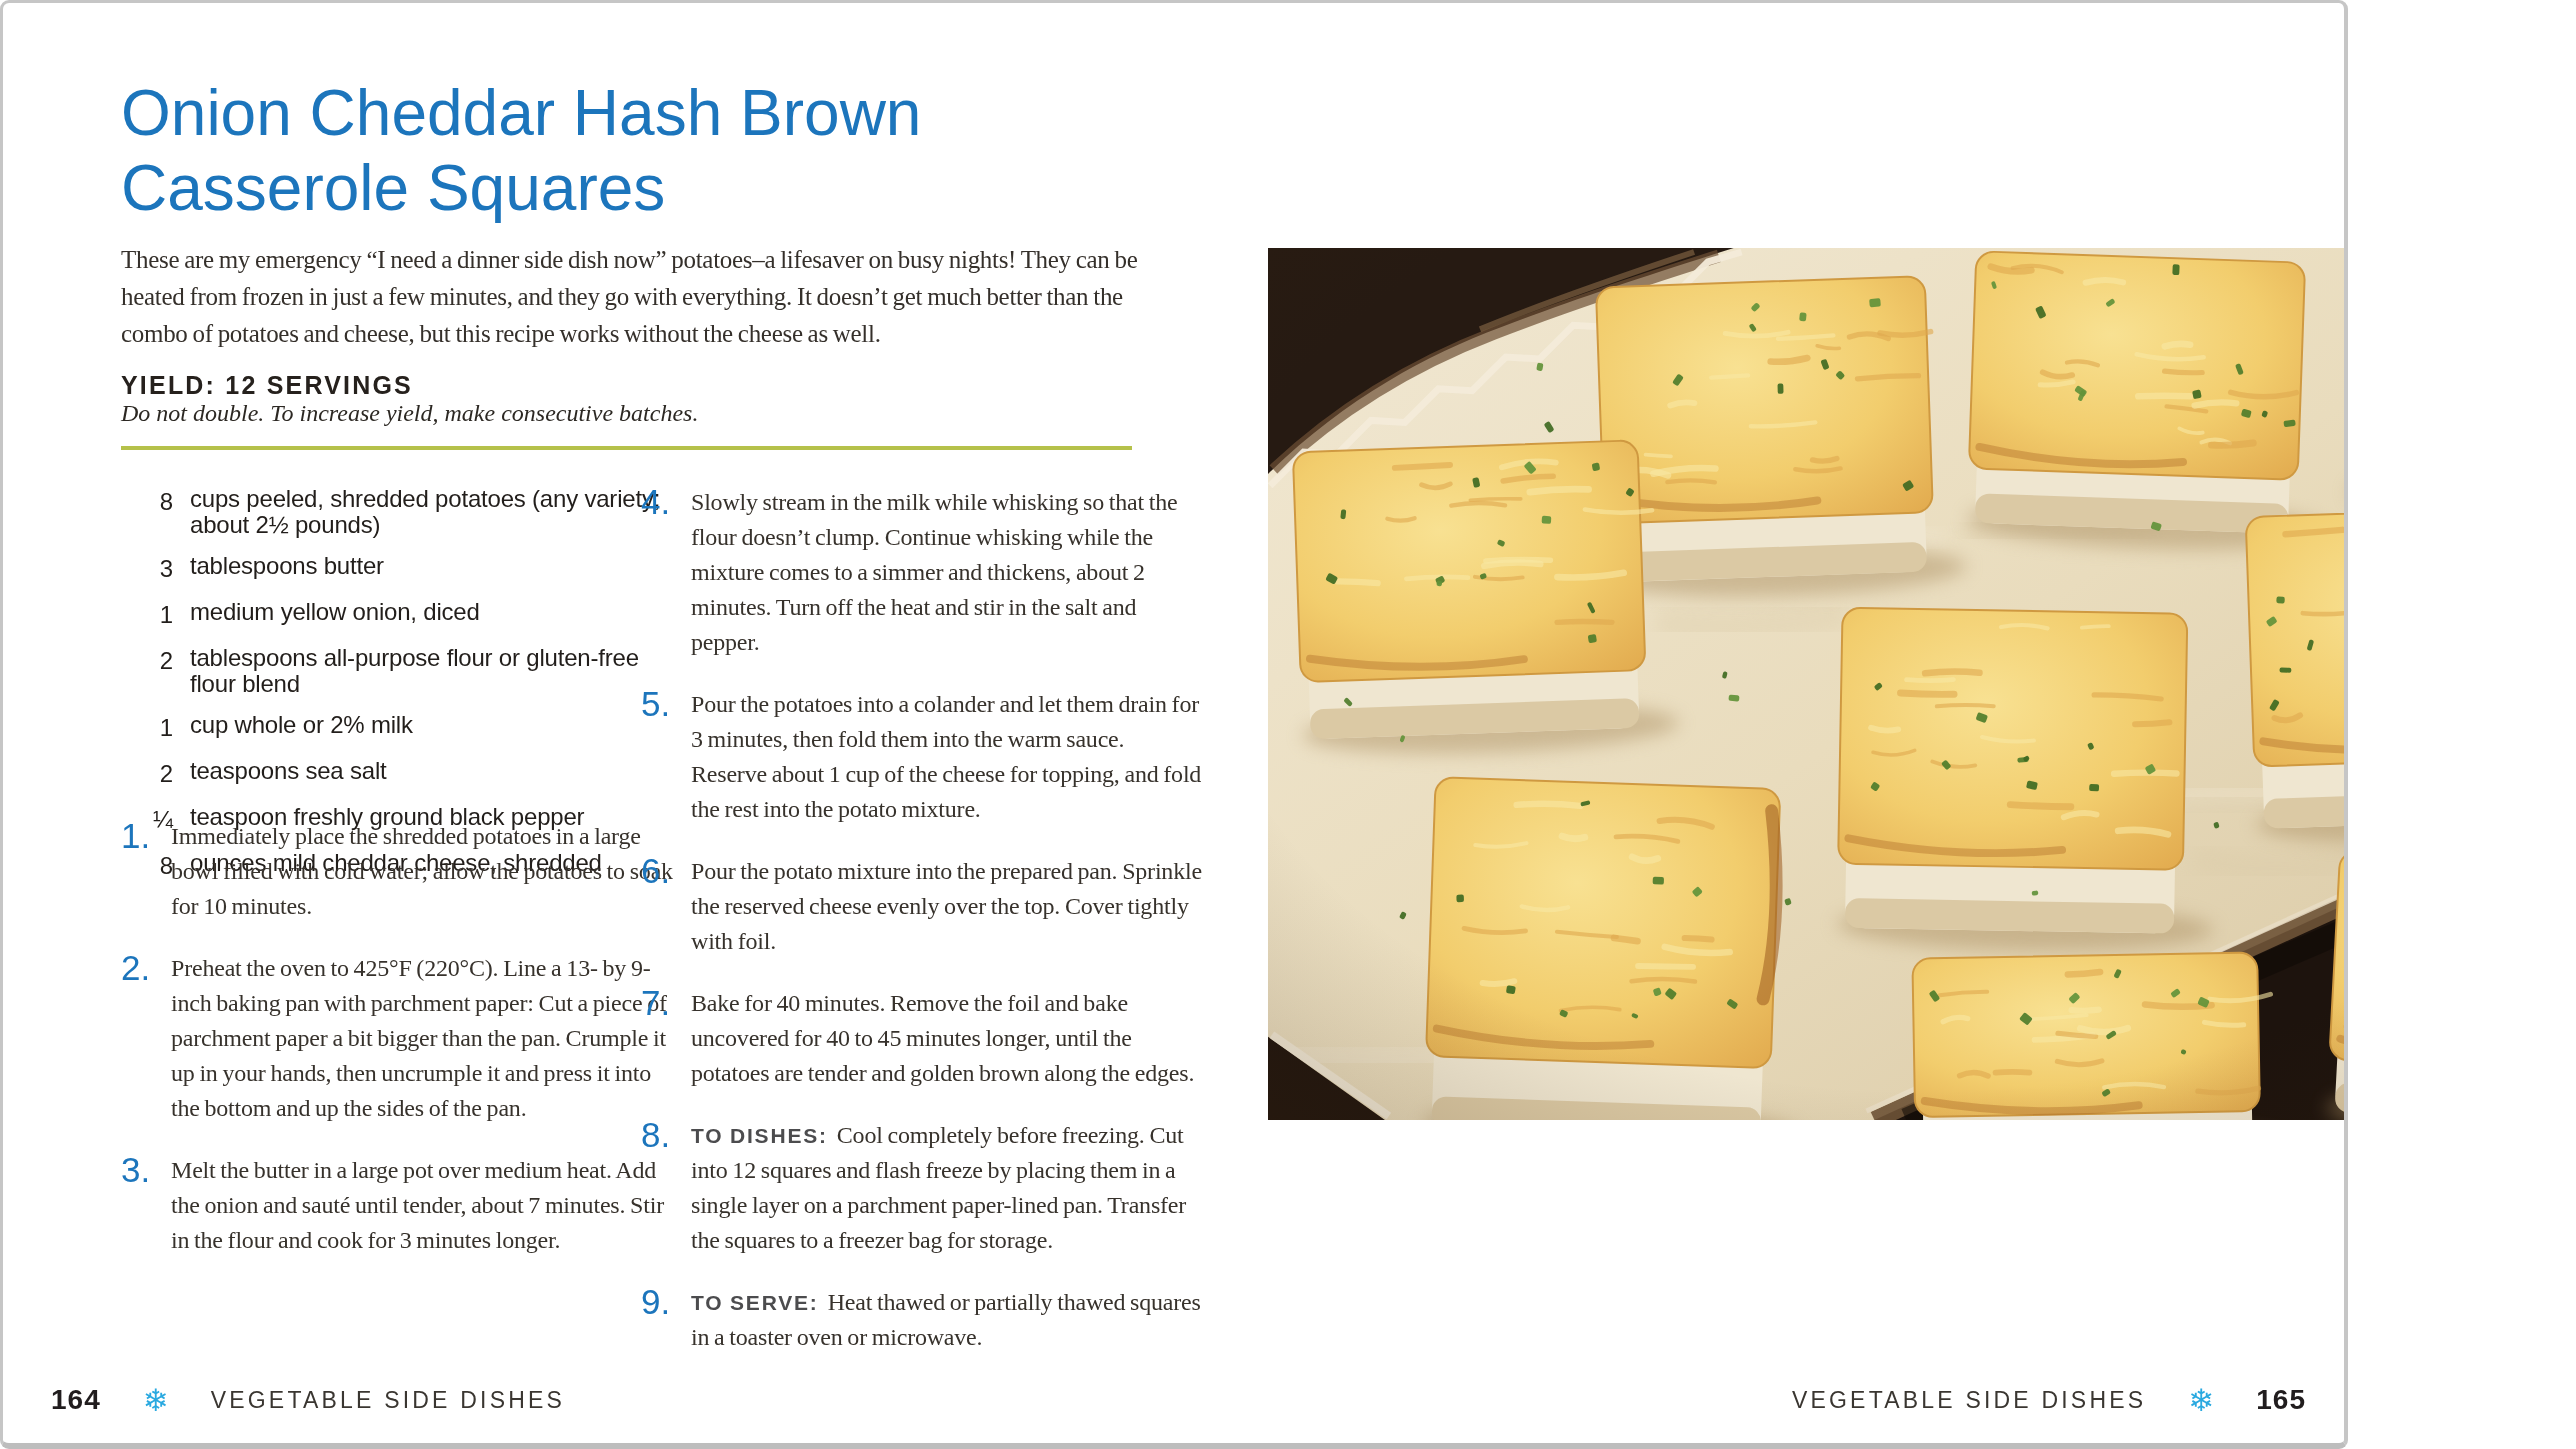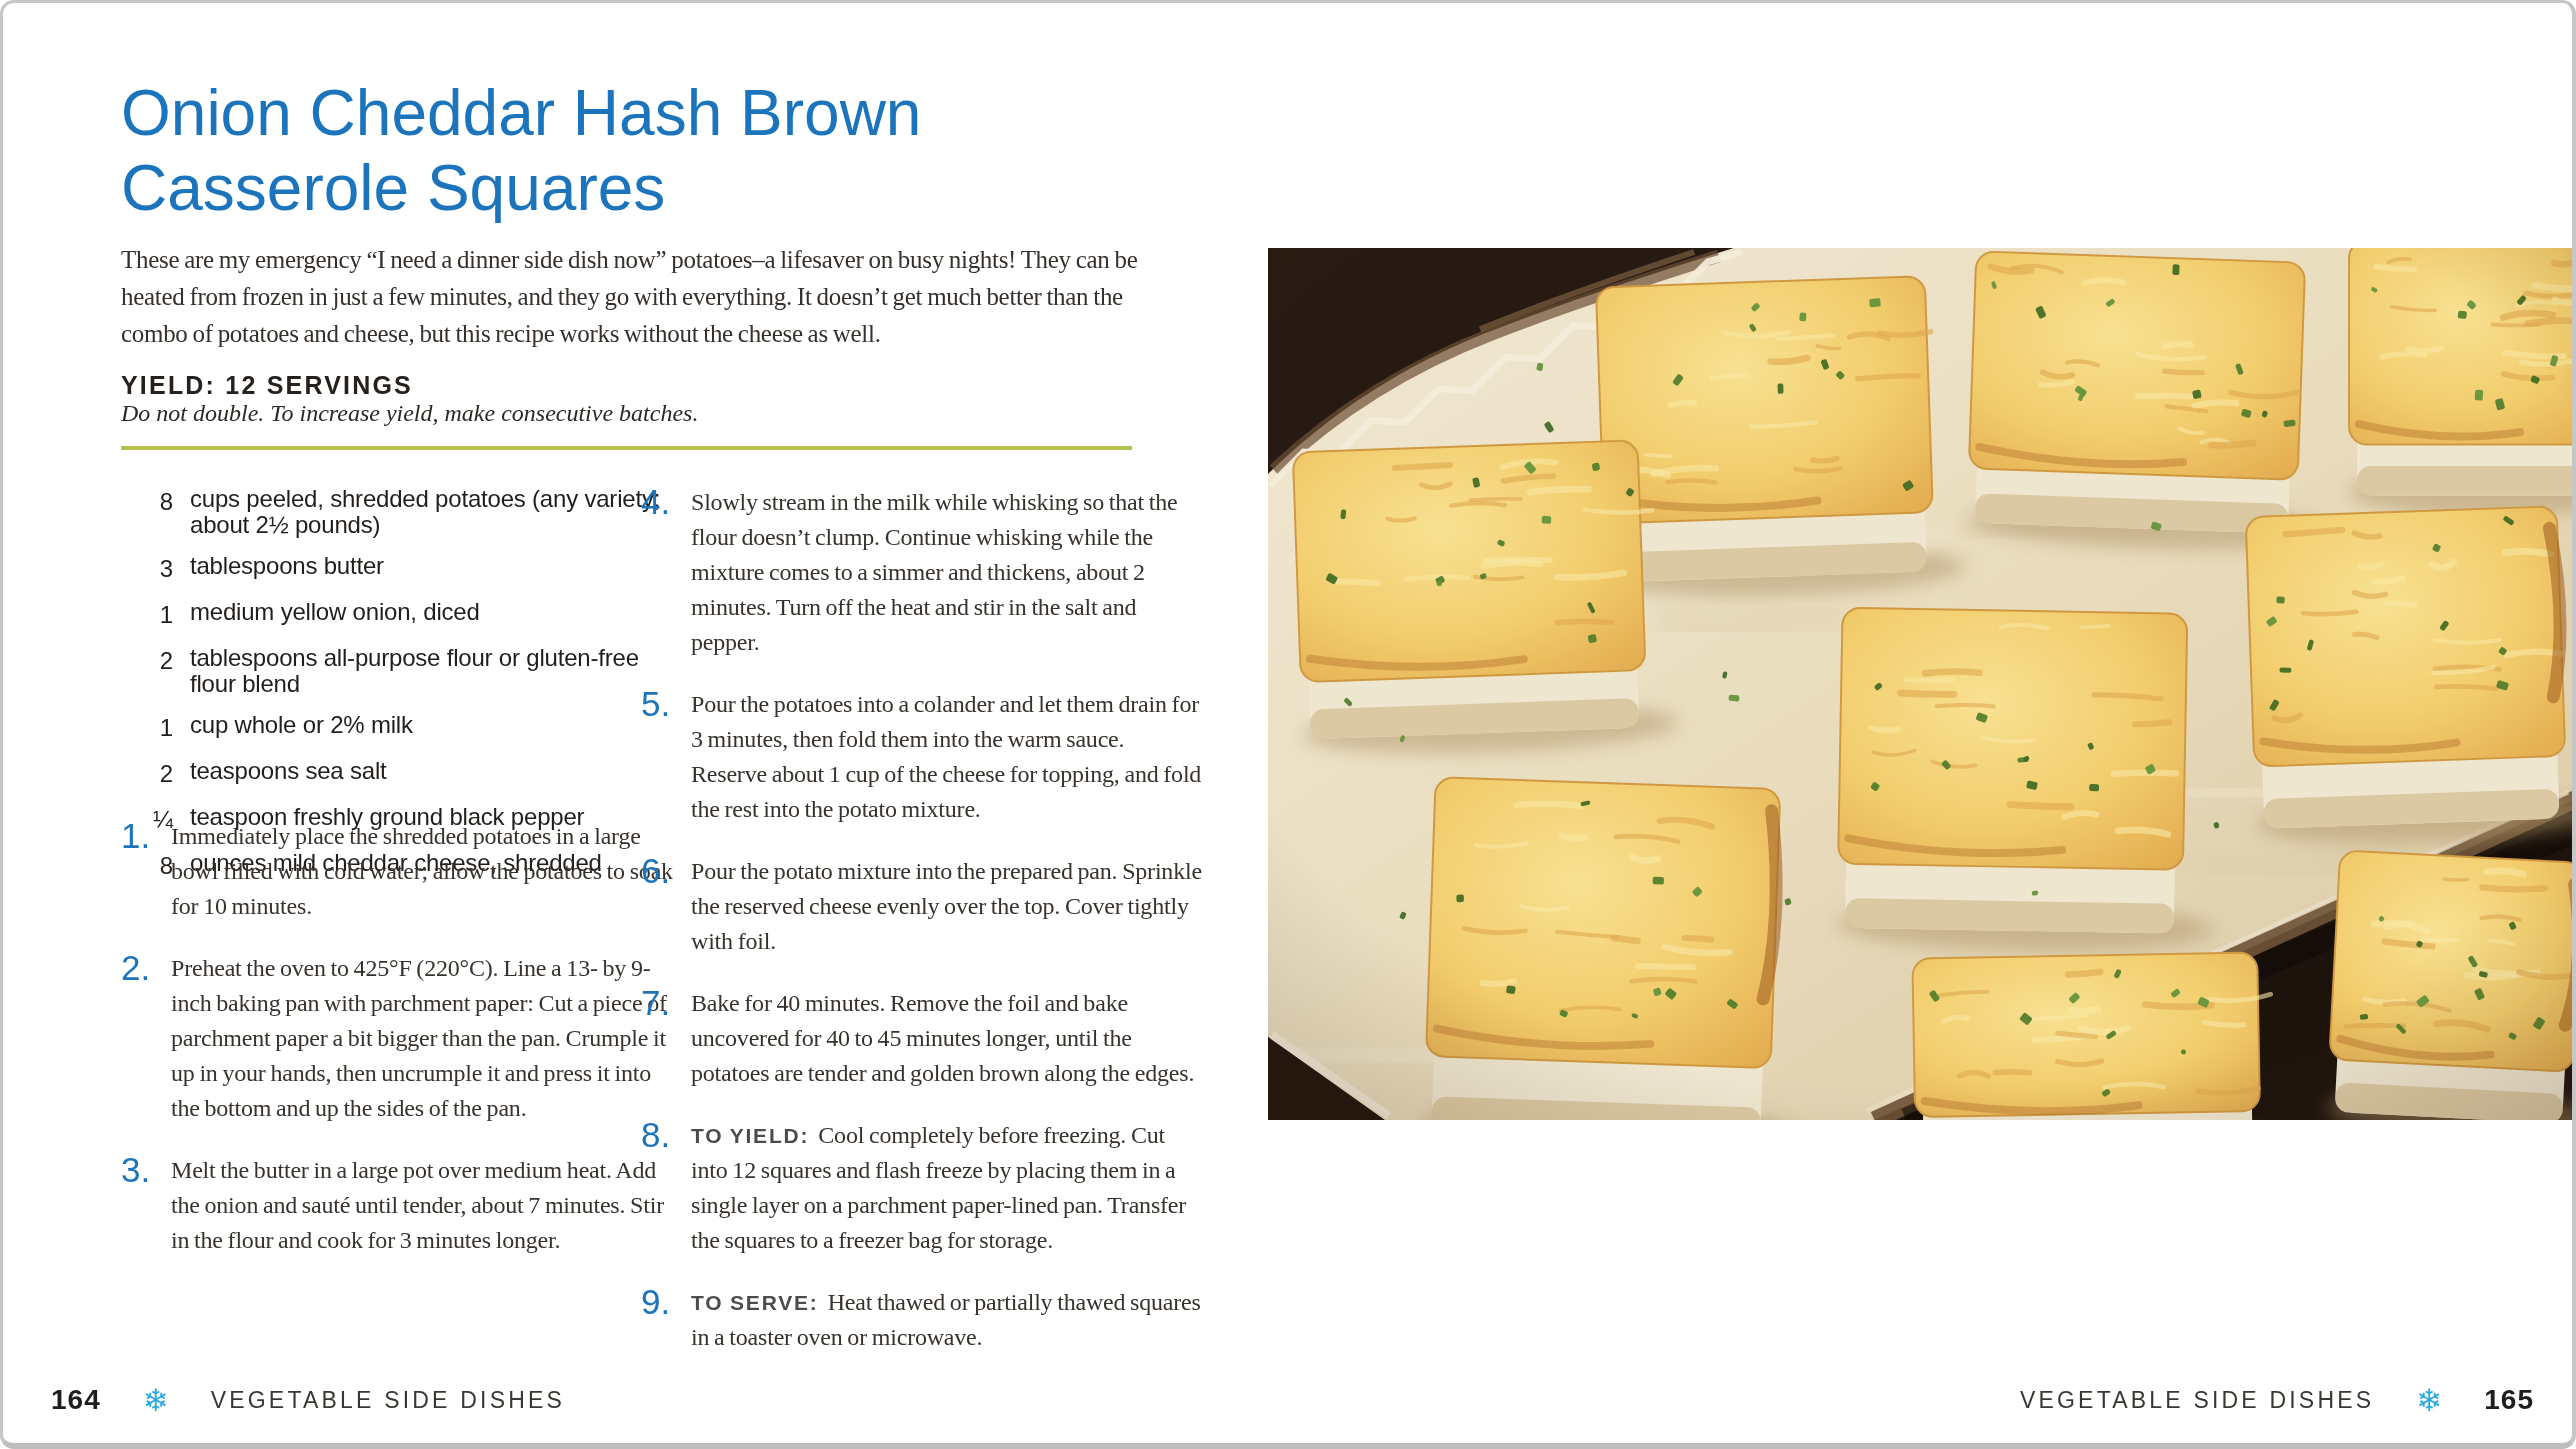--- a/index.html
+++ b/index.html
@@ -1,19 +1,19 @@
 <!DOCTYPE html>
 <html><head>
 <meta charset="utf-8">
 <style>
   html,body{margin:0;padding:0;background:#ffffff;}
   .sheet{
-    position:relative;width:2576px;height:1449px;box-sizing:border-box;
+    position:relative;width:2348px;height:1449px;box-sizing:border-box;
     background:#ffffff;border:3px solid #c6c6c6;border-right-width:4px;border-bottom:6px solid #bdbdbd;
-    border-radius:14px;overflow:hidden;
+    border-radius:9px;overflow:hidden;
     font-family:"Liberation Sans",sans-serif;color:#26211d;
   }
   .abs{position:absolute;}
   
   .title{
     left:118px;top:73px;width:892px;margin:0;
     font-family:"Liberation Sans",sans-serif;font-weight:400;
     font-size:64px;line-height:1.17;color:#1c75bc;letter-spacing:0;
   }
   .intro{
@@ -136,21 +136,21 @@
     <li>
         <span class="snum">6.</span>
         <span class="stext"><span>Pour the potato mixture into the prepared pan. Sprinkle the reserved cheese evenly over the top. Cover tightly with foil.</span></span>
       </li>
     <li>
         <span class="snum">7.</span>
         <span class="stext"><span>Bake for 40 minutes. Remove the foil and bake uncovered for 40 to 45 minutes longer, until the potatoes are tender and golden brown along the edges.</span></span>
       </li>
     <li>
         <span class="snum">8.</span>
-        <span class="stext"><b class="lead">TO YIELD:</b><span>Cool completely before freezing. Cut into 12 squares and flash freeze by placing them in a single layer on a parchment paper-lined pan. Transfer the squares to a freezer bag for storage.</span></span>
+        <span class="stext"><b class="lead">TO DISHES:</b><span>Cool completely before freezing. Cut into 12 squares and flash freeze by placing them in a single layer on a parchment paper-lined pan. Transfer the squares to a freezer bag for storage.</span></span>
       </li>
     <li>
         <span class="snum">9.</span>
         <span class="stext"><b class="lead">TO SERVE:</b><span>Heat thawed or partially thawed squares in a toaster oven or microwave.</span></span>
       </li>
   </ol>
 
   <figure class="abs photo">
     <svg id="photo-svg" viewBox="0 0 1320 880" preserveAspectRatio="none">
       <defs>

